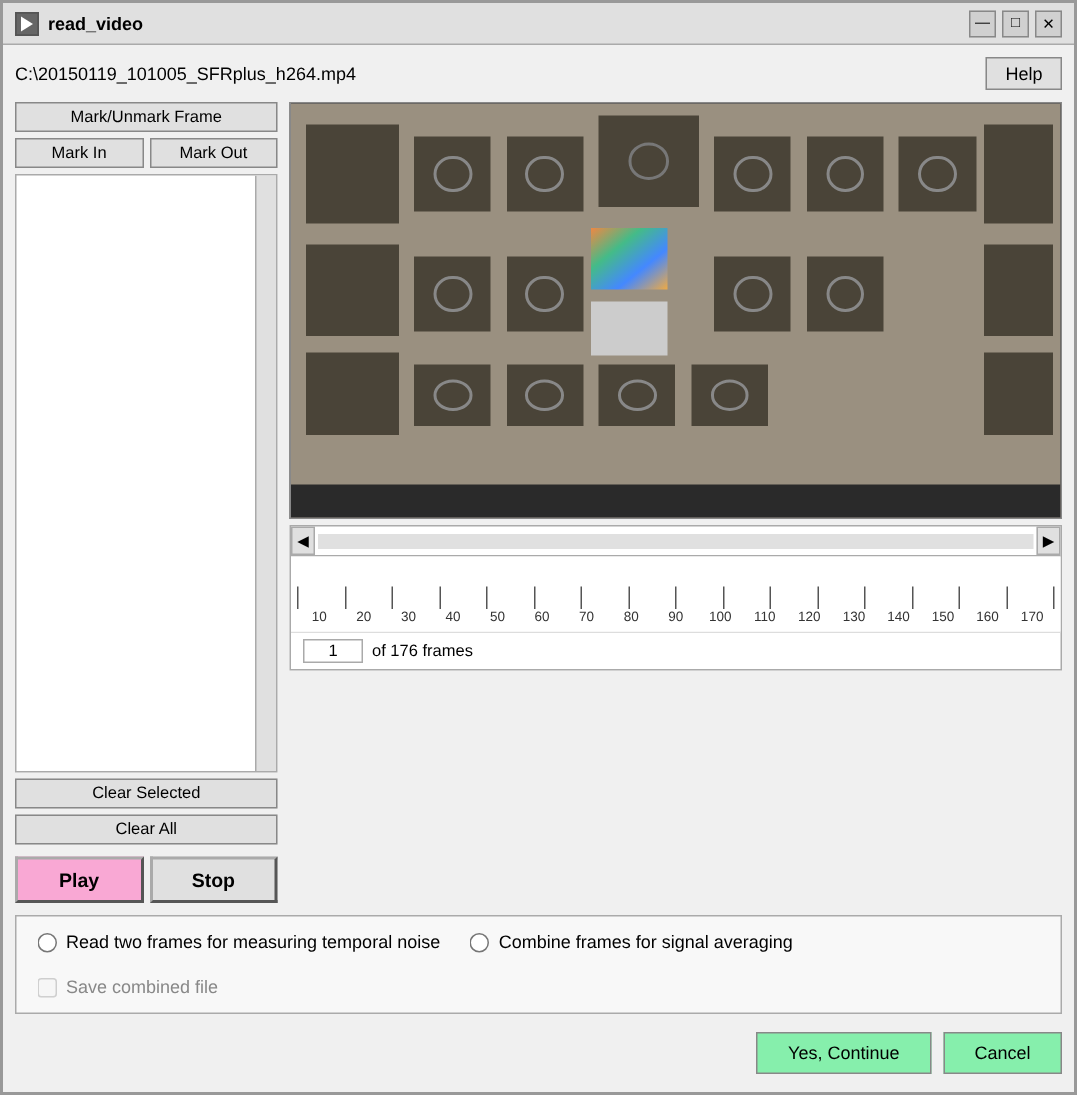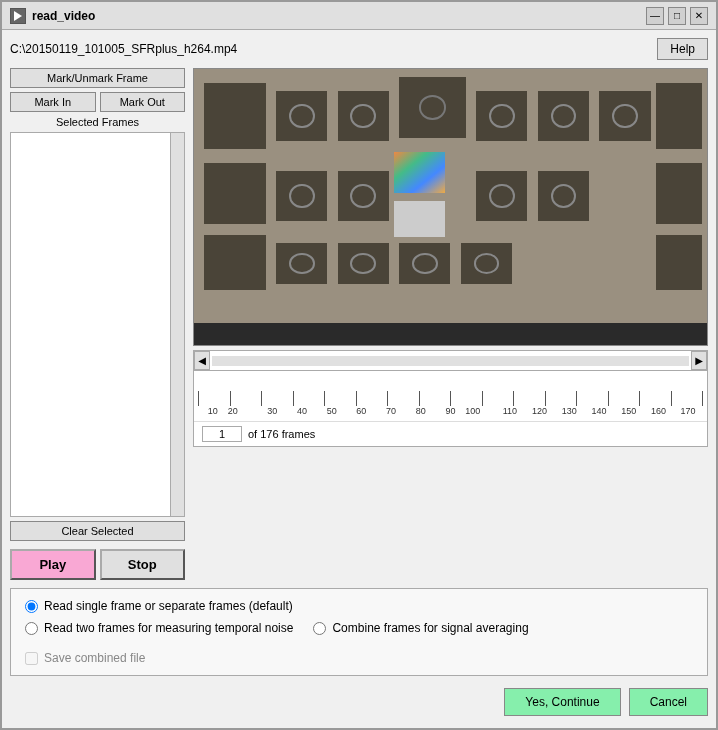--- a/index.html
+++ b/index.html
@@ -296,25 +296,25 @@
     </div>
 
     <div class="main-row">
 
       <div class="left-panel">
         <button class="full-btn">Mark/Unmark Frame</button>
         <div class="btn-row">
           <button class="panel-btn">Mark In</button>
           <button class="panel-btn">Mark Out</button>
         </div>
-        <div class="frames-label">Selected Frames</div>
         <div class="frames-list">
           <div class="scrollbar-v"></div>
         </div>
         <button class="full-btn">Clear Selected</button>
+        <button class="full-btn">Clear All</button>
         <div class="play-stop-row">
           <button class="play-btn">Play</button>
           <button class="stop-btn">Stop</button>
         </div>
       </div>
 
       <div class="right-panel">
 
         <div class="video-frame">
 
@@ -405,52 +405,48 @@
                 <div style="width:1px;height:15px;background:#555;margin:0 auto;"></div>
                 <div style="width:1px;height:15px;background:#555;margin:0 auto;"></div>
                 <div style="width:1px;height:15px;background:#555;margin:0 auto;"></div>
                 <div style="width:1px;height:15px;background:#555;margin:0 auto;"></div>
                 <div style="width:1px;height:15px;background:#555;margin:0 auto;"></div>
                 <div style="width:1px;height:15px;background:#555;margin-left:auto;"></div>
               </div>
             </div>
             <div style="display:flex;padding:0 4px;font-size:9px;color:#333;">
               <span style="flex:1;text-align:center;">10</span>
-              <span style="flex:1;">20</span>
+              <span style="flex:1;text-align:center;">20</span>
               <span style="flex:1;text-align:center;">30</span>
               <span style="flex:1;text-align:center;">40</span>
               <span style="flex:1;text-align:center;">50</span>
               <span style="flex:1;text-align:center;">60</span>
               <span style="flex:1;text-align:center;">70</span>
               <span style="flex:1;text-align:center;">80</span>
               <span style="flex:1;text-align:center;">90</span>
-              <span style="flex:1;text-align:left;">100</span>
+              <span style="flex:1;text-align:center;">100</span>
               <span style="flex:1;text-align:center;">110</span>
               <span style="flex:1;text-align:center;">120</span>
               <span style="flex:1;text-align:center;">130</span>
               <span style="flex:1;text-align:center;">140</span>
               <span style="flex:1;text-align:center;">150</span>
               <span style="flex:1;text-align:center;">160</span>
               <span style="flex:1;text-align:center;">170</span>
             </div>
           </div>
 
           <div class="frame-counter">
             <input class="frame-input" type="text" value="1" style="">
             <span class="frame-total">of 176 frames</span>
           </div>
         </div>
       </div>
     </div>
 
     <div class="bottom-section">
-      <div class="radio-option">
-        <input type="radio" name="frame-mode" id="r1" checked="" style="">
-        <label for="r1">Read single frame or separate frames (default)</label>
-      </div>
       <div class="radio-row">
         <div class="radio-option">
           <input type="radio" name="frame-mode" id="r3" style="">
           <label for="r3">Read two frames for measuring temporal noise</label>
         </div>
         <div class="radio-option">
           <input type="radio" name="frame-mode" id="r2" style="">
           <label for="r2">Combine frames for signal averaging</label>
         </div>
       </div>

